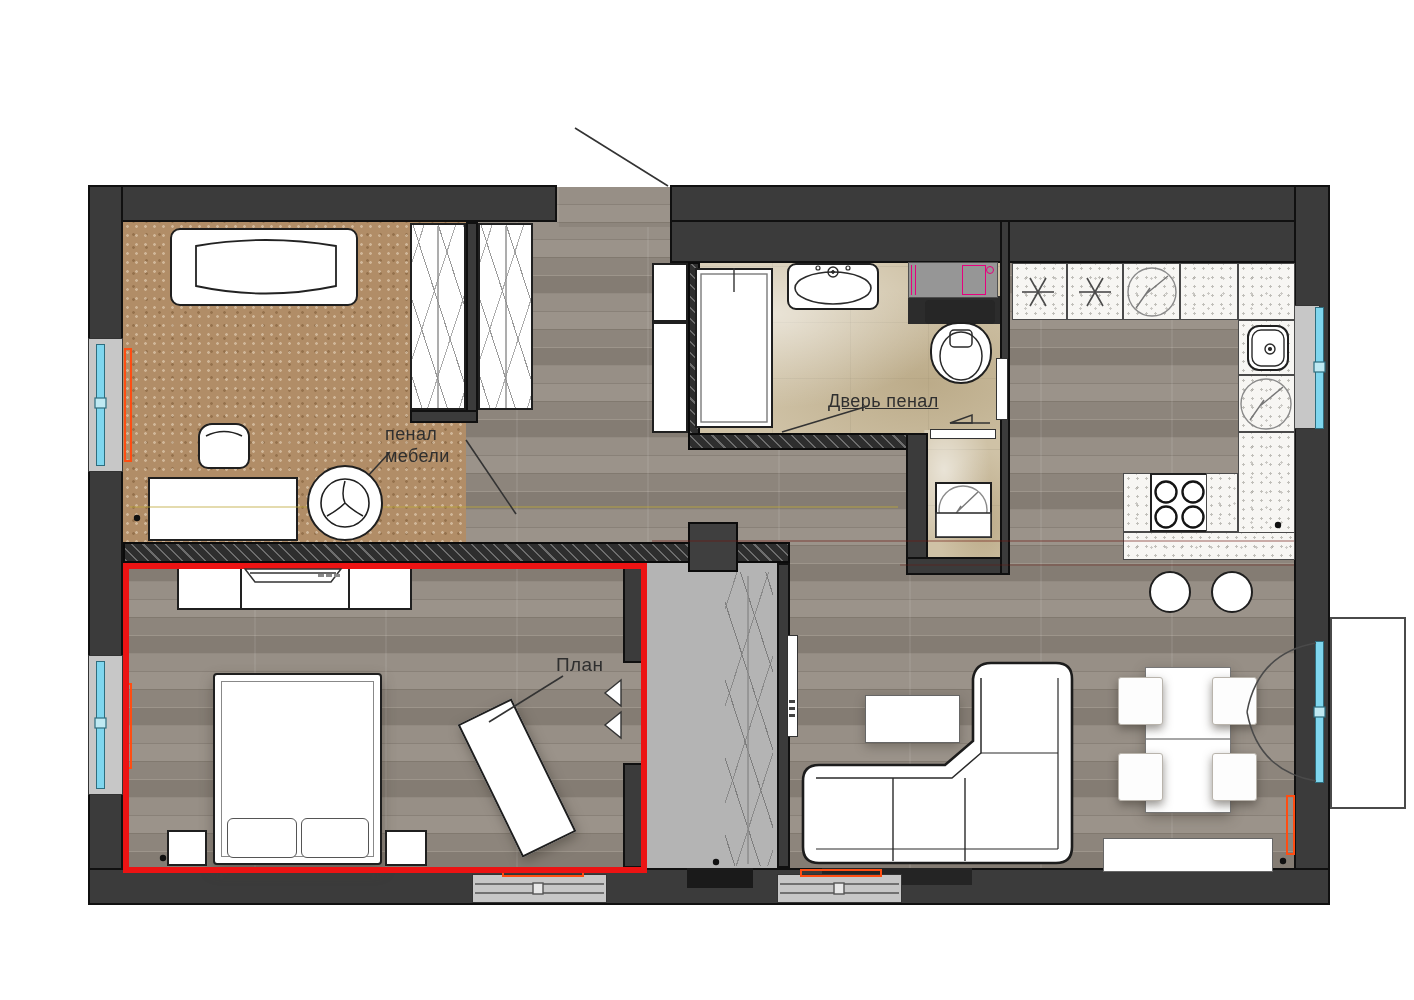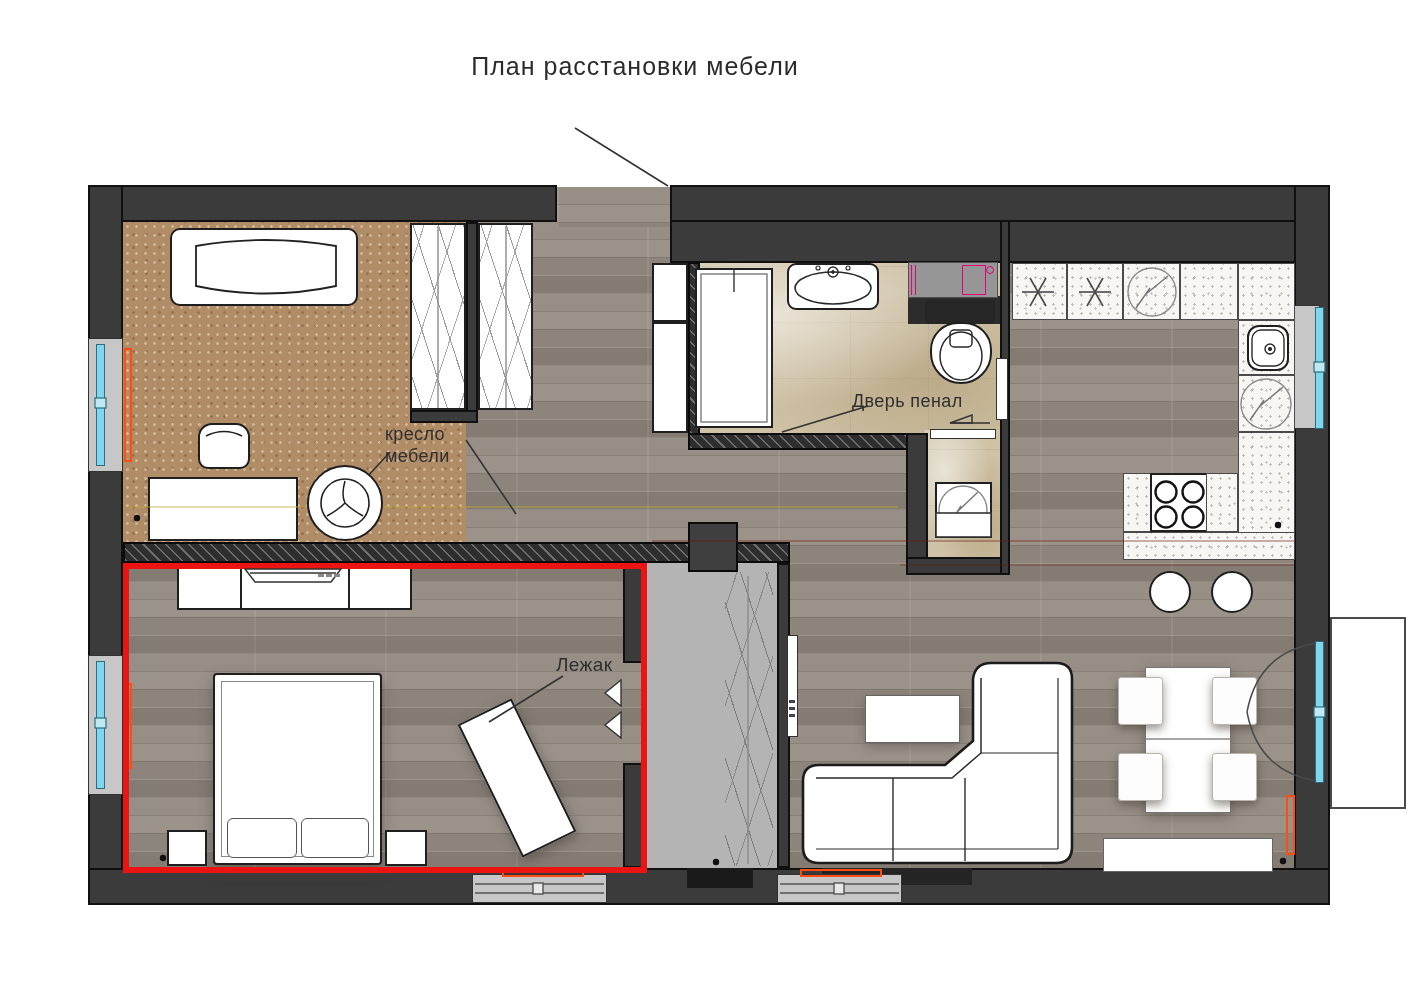--- a/index.html
+++ b/index.html
@@ -315,21 +315,20 @@
 
     <g fill="#101010">
       <circle cx="137" cy="518" r="3.2"></circle>
         <circle cx="163" cy="858" r="3.2"></circle>
       <circle cx="716" cy="862" r="3.2"></circle>
         <circle cx="1283" cy="861" r="3.2"></circle>
       <circle cx="1278" cy="525" r="3.2"></circle>
     </g>
   </svg>
 
-  <div id="title" class="abs" style="left:455px;top:52px;width:360px;">План расстановки мебели</div>
   <div class="abs lbl" style="left:385px;top:424px;">
-    <div>кресло</div>
+    <div>пенал</div>
     <div>мебели</div>
   </div>
-  <div class="abs lbl" style="left:852px;top:391px;">Дверь пенал</div>
-  <div class="abs lbl" style="left:556px;top:653px;font-size:19px;">Лежак</div>
+  <div class="abs lbl" style="left:828px;top:391px;text-decoration:underline;">Дверь пенал</div>
+  <div class="abs lbl" style="left:556px;top:653px;font-size:19px;">План</div>
 
 </div>
 
 </body></html>

